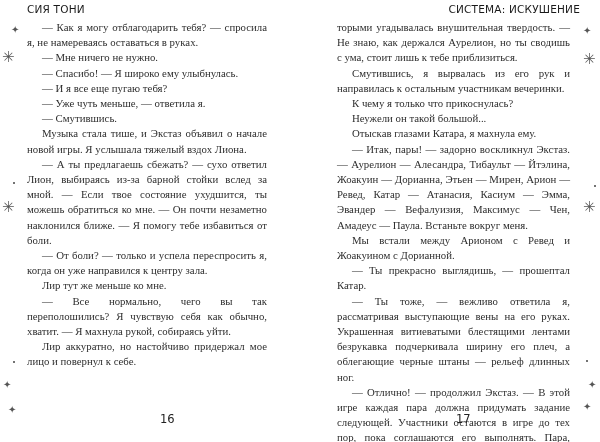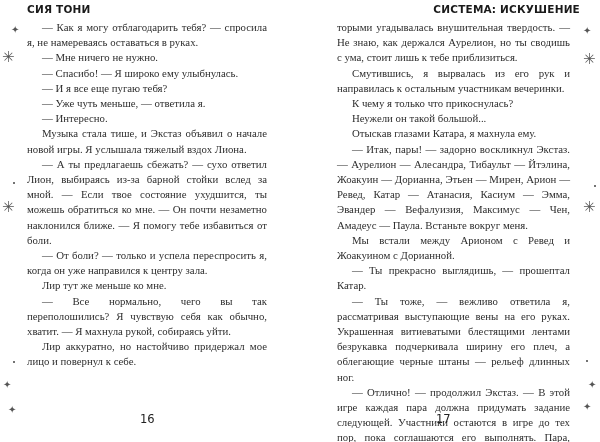--- a/index.html
+++ b/index.html
@@ -1,47 +1,47 @@
 <!DOCTYPE html>
 <html><head>
 <meta charset="utf-8">
 <style>
   html, body { margin:0; padding:0; }
   body { width:600px; height:442px; background:#ffffff; position:relative; overflow:hidden; font-family:"DejaVu Serif", serif; color:#2a2a2a; }
   .page { position:absolute; top:0; height:442px; }
   .page.left { left:0; width:300px; }
   .page.right { left:300px; width:300px; }
-  .running-head { position:absolute; top:3px; font-family:"DejaVu Sans", sans-serif; font-weight:bold; font-size:10.5px; letter-spacing:0.2px; color:#1a1a1a; }
+  .running-head { position:absolute; top:3px; font-family:"DejaVu Sans", sans-serif; font-weight:normal; font-size:10.5px; letter-spacing:0.2px; color:#1a1a1a; }
   .left .running-head { left:27px; }
   .right .running-head { right:20px; }
   .text { position:absolute; top:20px; font-family:"Liberation Serif", serif; font-size:10.8px; line-height:15.2px; color:#2e2e2e; text-align:justify; }
   .left .text { left:27px; width:240px; }
   .right .text { left:37px; width:233px; }
   .text p { margin:0; text-indent:15px; text-align:justify; }
   .text p.noindent { text-indent:0; }
-  .folio { position:absolute; top:412px; font-family:"DejaVu Sans", sans-serif; font-size:11.5px; color:#222; }
+  .folio { position:absolute; top:412px; font-family:"DejaVu Sans", sans-serif; font-size:11.5px; color:#222;margin-left:20px; }
   .left .folio { left:140px; }
   .right .folio { left:136px; }
   .star { position:absolute; color:#555; font-family:"DejaVu Sans", sans-serif; line-height:1; }
   .star.big { font-size:15px; }
   .star.small { font-size:10px; }
   .dot { position:absolute; width:2px; height:2px; border-radius:50%; background:#444; }
 </style>
 </head>
 <body>
 
 <div class="page left">
   <div class="running-head">СИЯ ТОНИ</div>
   <div class="text">
     <p>— Как я могу отблагодарить тебя? — спросила я, не намереваясь оставаться в руках.</p>
     <p>— Мне ничего не нужно.</p>
     <p>— Спасибо! — Я широко ему улыбнулась.</p>
     <p>— И я все еще пугаю тебя?</p>
     <p>— Уже чуть меньше, — ответила я.</p>
-    <p>— Интересно.</p>
+    <p>— Смутившись.</p>
     <p>Музыка стала тише, и Экстаз объявил о начале новой игры. Я услышала тяжелый вздох Лиона.</p>
     <p>— А ты предлагаешь сбежать? — сухо ответил Лион, выбираясь из-за барной стойки вслед за мной. — Если твое состояние ухудшится, ты можешь обратиться ко мне. — Он почти незаметно наклонился ближе. — Я помогу тебе избавиться от боли.</p>
     <p>— От боли? — только и успела переспросить я, когда он уже направился к центру зала.</p>
     <p>Лир тут же меньше ко мне.</p>
     <p>— Все нормально, чего вы так переполошились? Я чувствую себя как обычно, хватит. — Я махнула рукой, собираясь уйти.</p>
     <p>Лир аккуратно, но настойчиво придержал мое лицо и повернул к себе.</p>
 
   </div>
   <div class="folio">16</div>
 

